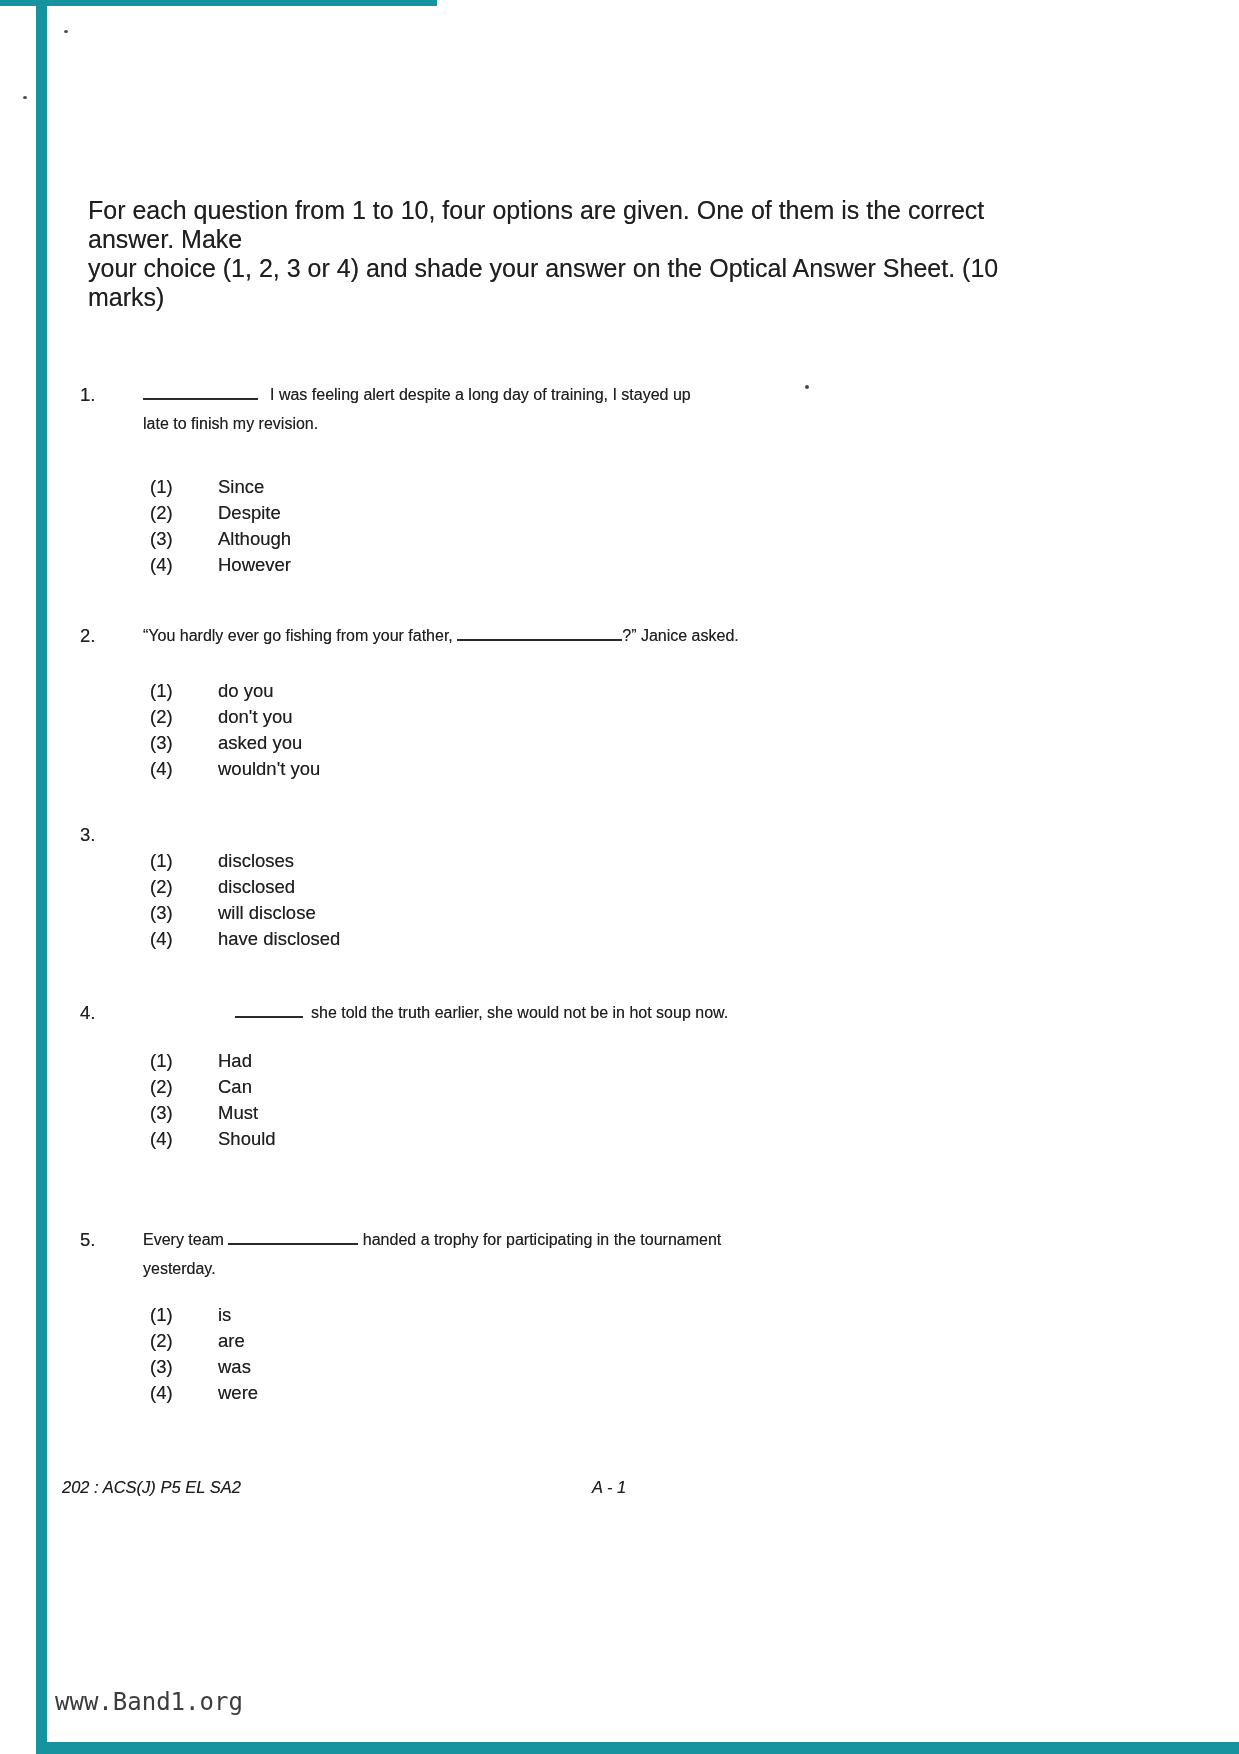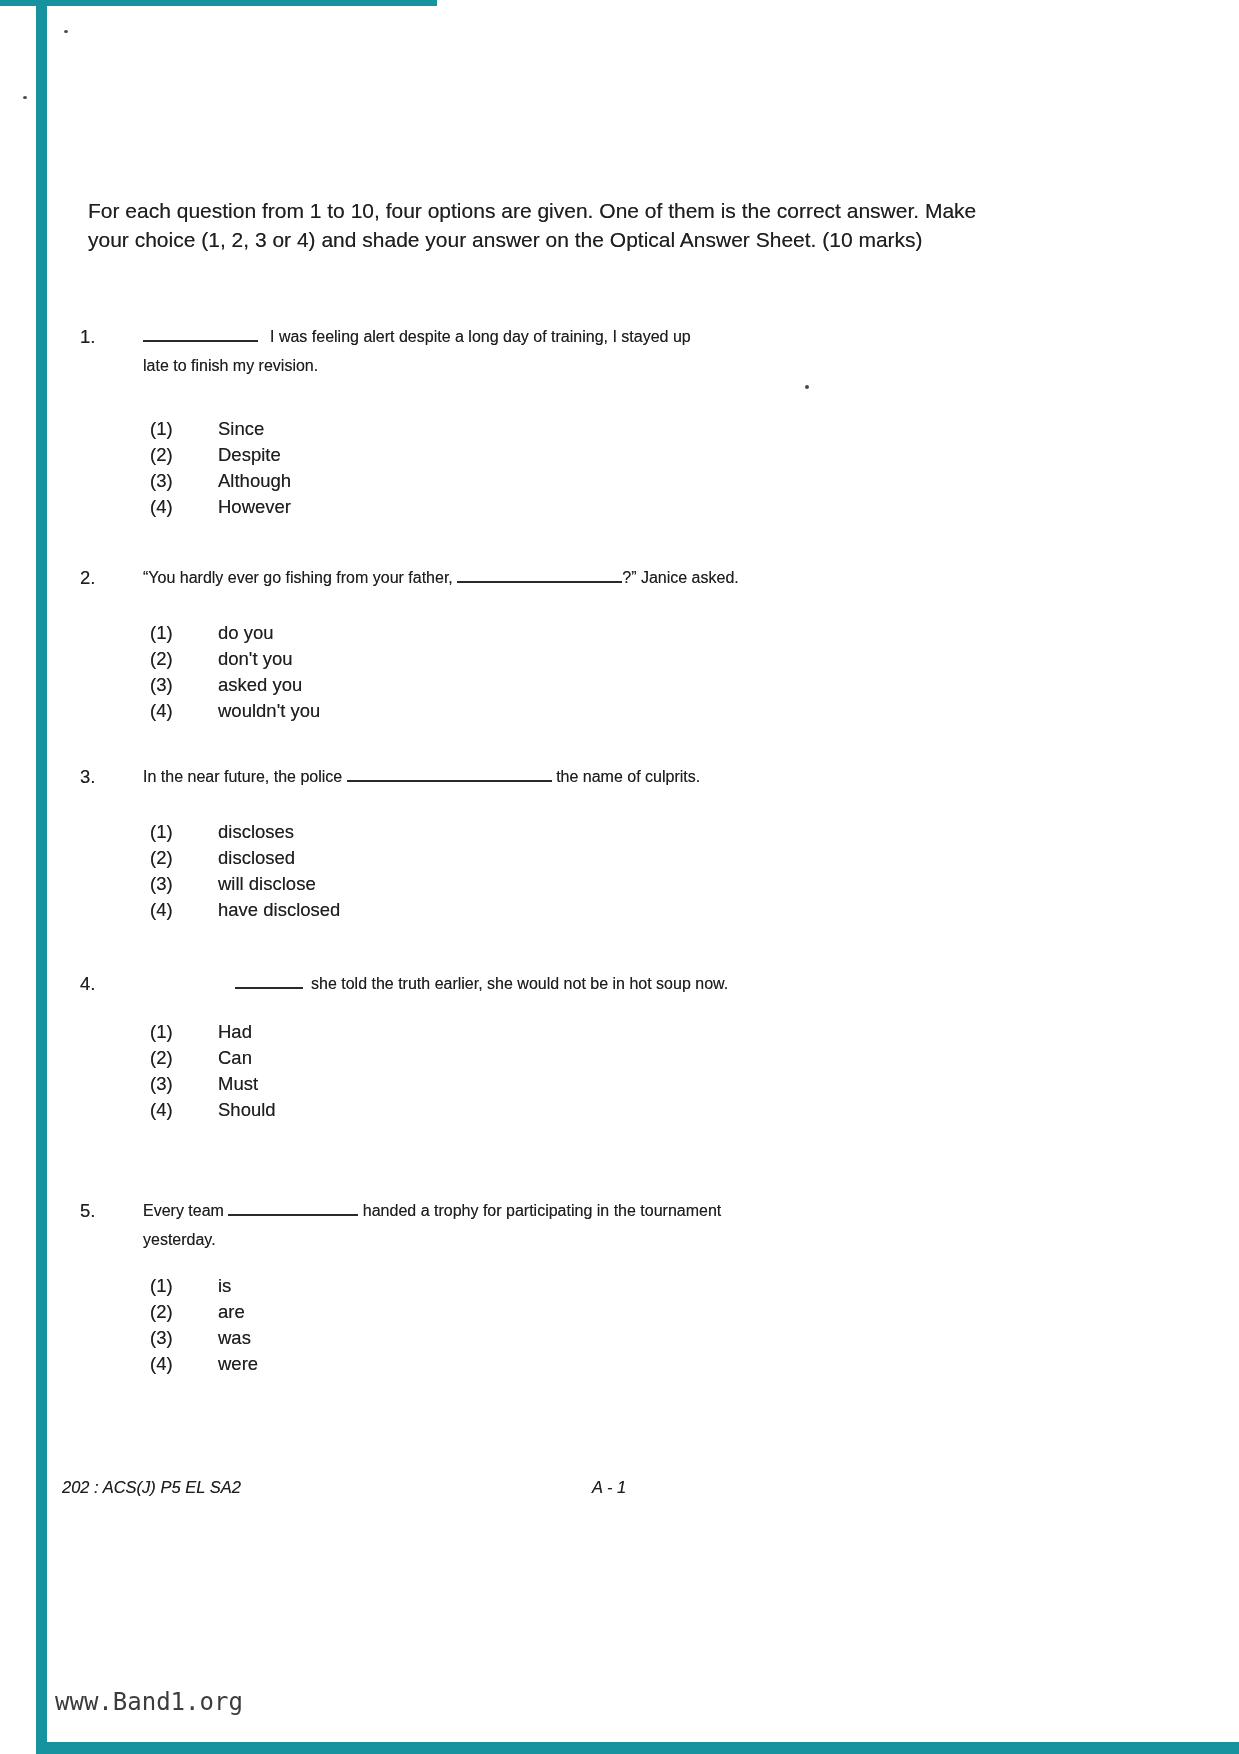--- a/index.html
+++ b/index.html
@@ -19,21 +19,21 @@
   .border-bottom{ left:36px; bottom:0; width:1203px; height:12px; }
 
   
   .speck{ position:absolute; background:#4a4a4a; border-radius:50%; }
   .speck1{ left:64px; top:30px; width:4px; height:3px; }
   .speck2{ left:23px; top:96px; width:4px; height:3px; }
   .speck3{ left:805px; top:385px; width:4px; height:4px; }
 
   .doc{ position:absolute; left:80px; top:196px; width:970px; }
 
-  .instructions{ padding-left:8px; font-size:21px; line-height:29px; }
+  .instructions{ padding-left:8px; font-size:25px; line-height:29px; }
 
   .questions{ }
   .question{ display:flex; }
   .question:nth-child(1){ margin-top:68px; }
   .question:nth-child(2){ margin-top:43px; }
   .question:nth-child(3){ margin-top:38px; }
   .question:nth-child(4){ margin-top:46px; }
   .question:nth-child(5){ margin-top:73px; }
   .qnum{ width:63px; flex:0 0 63px; font-size:18.5px; line-height:29px; }
   .qbody{ flex:1; }
@@ -130,21 +130,20 @@
               <span class="optlabel">(4)</span>
               <span class="opttext">wouldn't you</span>
             </div>
           </div>
     </div>
   </div>
 
   <div class="question">
     <div class="qnum">3.</div>
     <div class="qbody">
-      <div class="qline qline1"><span>In the near future, the police </span><span class="blank" style="width: 205px;"></span><span> the name of culprits.</span></div>
 
       <div class="options">
             <div class="opt">
               <span class="optlabel">(1)</span>
               <span class="opttext">discloses</span>
             </div>
             <div class="opt">
               <span class="optlabel">(2)</span>
               <span class="opttext">disclosed</span>
             </div>

